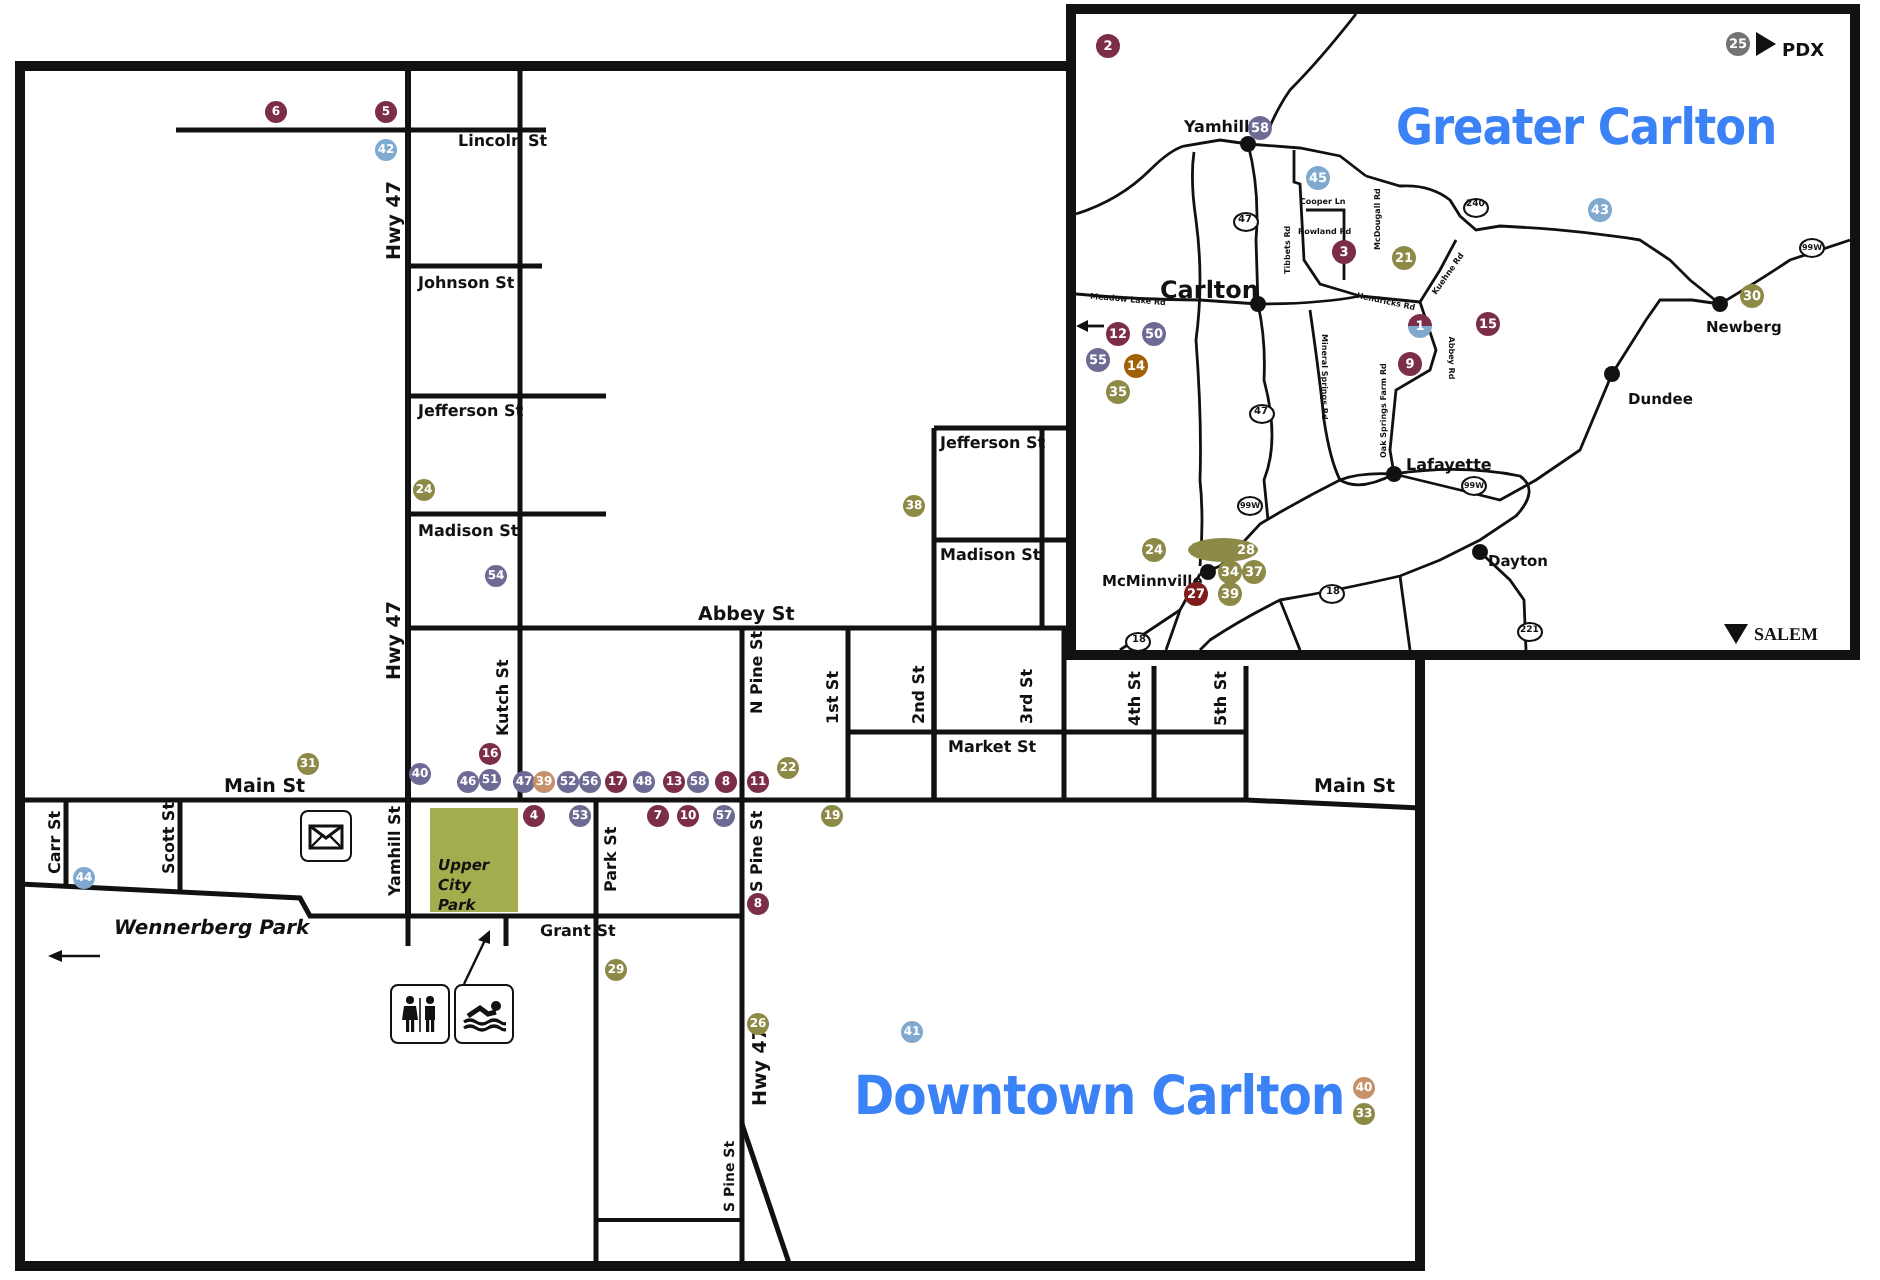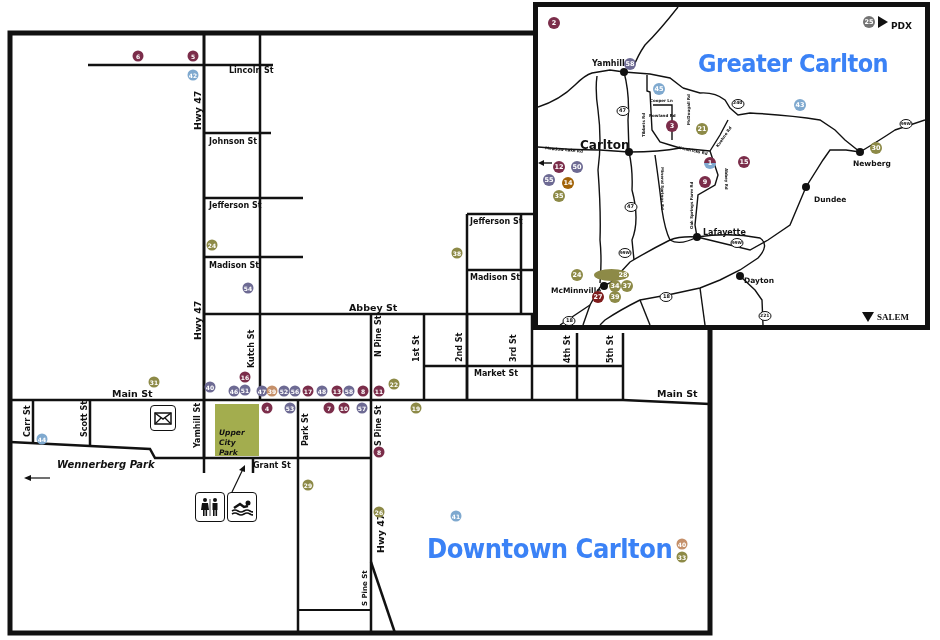--- a/index.html
+++ b/index.html
@@ -83,21 +83,21 @@
   <div class="lbl" style="left:209px;top:67px;padding-left:20px;">Lincoln St</div>
   <div class="lbl" style="left:209px;top:138px;">Johnson St</div>
   <div class="lbl" style="left:209px;top:202px;">Jefferson St</div>
   <div class="lbl" style="left:209px;top:262px;">Madison St</div>
   <div class="lbl" style="left:470px;top:218px;">Jefferson St</div>
   <div class="lbl" style="left:470px;top:274px;">Madison St</div>
   <div class="lbl main" style="left:349px;top:303px;">Abbey St</div>
   <div class="lbl main" style="left:112px;top:389px;">Main St</div>
   <div class="lbl main" style="left:657px;top:389px;">Main St</div>
   <div class="lbl" style="left:474px;top:370px;">Market St</div>
-  <div class="lbl" style="left:253px;top:462px;text-align:center;">Grant St</div>
+  <div class="lbl" style="left:270px;top:462px;text-align:center;">Grant St</div>
   <div class="lbl v main" style="left:193px;top:130px;">Hwy 47</div>
   <div class="lbl v main" style="left:193px;top:340px;">Hwy 47</div>
   <div class="lbl v main" style="left:376px;top:553px;">Hwy 47</div>
   <div class="lbl v" style="left:248px;top:368px;">Kutch St</div>
   <div class="lbl v" style="left:375px;top:357px;">N Pine St</div>
   <div class="lbl v" style="left:375px;top:446px;">S Pine St</div>
   <div class="lbl v" style="left:362px;top:606px;font-size:7px;">S Pine St</div>
   <div class="lbl v" style="left:413px;top:362px;">1st St</div>
   <div class="lbl v" style="left:456px;top:362px;">2nd St</div>
   <div class="lbl v" style="left:510px;top:362px;">3rd St</div>

